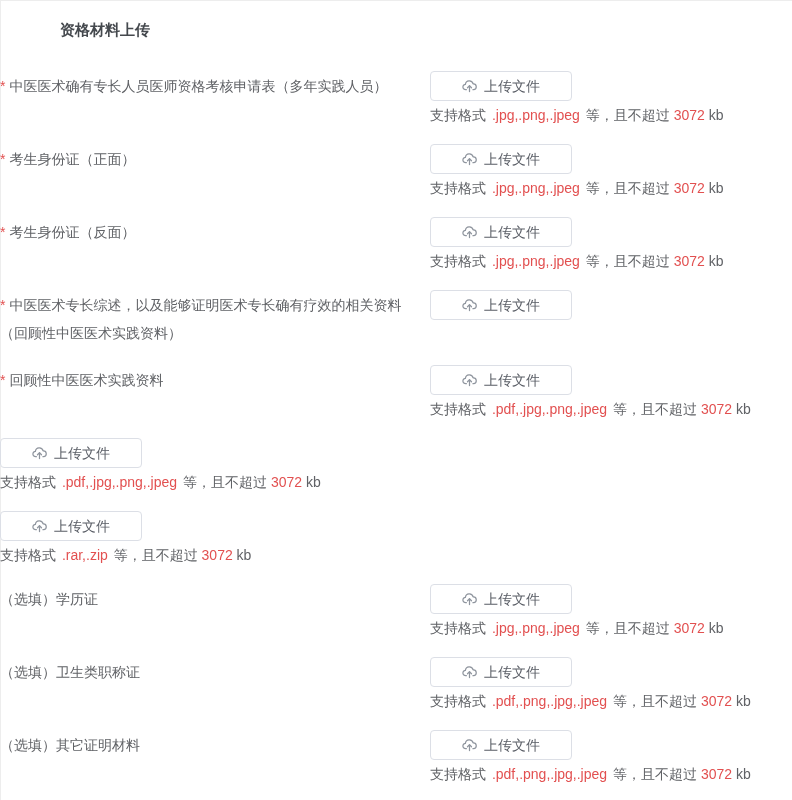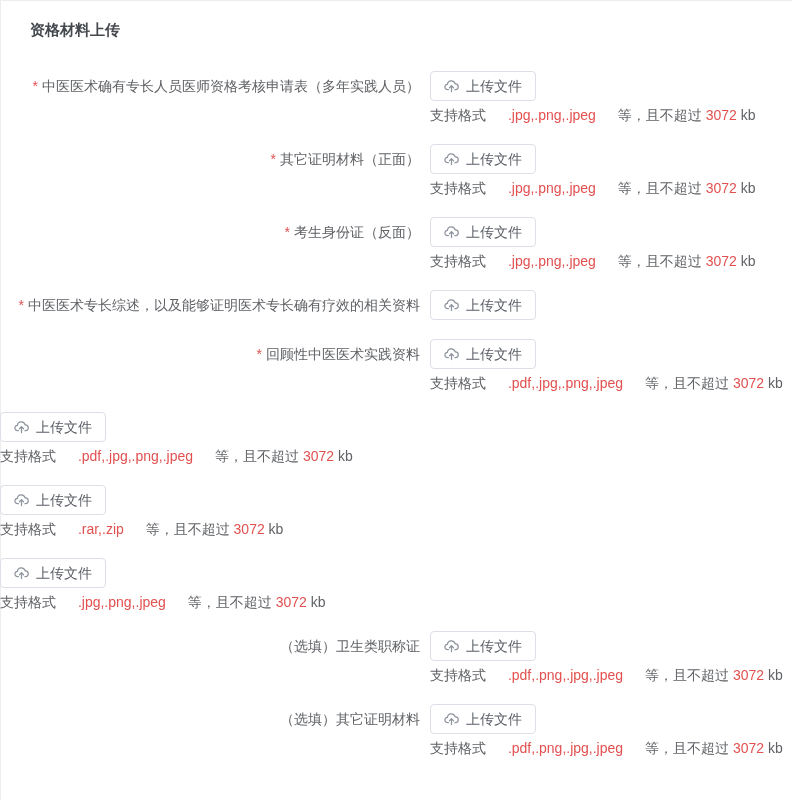--- a/index.html
+++ b/index.html
@@ -7,45 +7,45 @@
   html, body { background: #fff; }
   body {
     width: 792px; height: 800px;
     font-family: "Liberation Sans", sans-serif;
     font-size: 14px; color: var(--text);
     box-shadow: inset 1px 1px 0 #ededed;
     overflow: hidden;
   }
   .page { padding-top: 20px; }
   .section-title {
-    padding-left: 30px;
+    padding-left: 60px;
     font-size: 15px; font-weight: bold; color: #45494e;
     line-height: 20px; margin-bottom: 31px;
   }
   .row { display: flex; align-items: flex-start; margin-bottom: 19px; }
   .label {
     width: 430px; padding-right: 10px;
-    text-align: right; line-height: 30px; color: var(--text);
+    text-align: left; line-height: 30px; color: var(--text);
   }
   .star { color: var(--red); margin-right: 4px; }
   .star:empty { display: none; }
   .label2 { display: block; line-height: 26px; }
   .label2:empty { display: none; }
   .control { flex: 1; }
   .upload-btn {
     display: inline-flex; align-items: center; gap: 7px;
-    height: 30px; padding: 0 13px;
+    height: 30px; padding: 0 31px;
     background: #fff; border: 1px solid var(--border); border-radius: 4px;
     color: #5a5e66; font-size: 14px; font-family: inherit;
     cursor: pointer; line-height: 28px;
   }
   .upload-btn .icon { display: inline-flex; align-items: center; }
   .hint { margin-top: 5px; line-height: 19px; color: var(--text); }
   .red { color: var(--red); margin-top: 48px; }
-  .fmt { margin: 0 18px; text-align: right; }
+  .fmt { margin: 0 2px; text-align: right; }
 </style>
 </head>
 <body>
 
 <div class="page">
   <div class="section-title">资格材料上传</div>
   <div>
   <div class="row">
     <div class="label">
       <span class="star">*</span><span>中医医术确有专长人员医师资格考核申请表（多年实践人员）</span>
@@ -62,21 +62,21 @@
         <span>上传文件</span>
       </button>
       <div class="hint">
         <span>支持格式 </span><span class="red fmt">.jpg,.png,.jpeg</span><span> 等，且不超过 </span><span class="red">3072</span><span> kb</span>
       </div>
     </div>
   </div>
 
   <div class="row">
     <div class="label">
-      <span class="star">*</span><span>其它证明材料（正面）</span>
+      <span class="star">*</span><span>考生身份证（正面）</span>
     </div>
     <div class="control">
       <button class="upload-btn">
         <span class="icon">
           <svg width="15" height="15" viewBox="0 0 24 24" fill="none" stroke="#8f959e" stroke-width="2" stroke-linecap="round" stroke-linejoin="round">
             <path d="M7 17 H6 a4.2 4.2 0 0 1 -0.6 -8.4 A6.3 6.3 0 0 1 17.8 7.8 A4.3 4.3 0 0 1 18.5 17 h-1"></path>
             <path d="M12 20 v-9"></path>
             <path d="M8.8 14 L12 10.8 L15.2 14"></path>
           </svg>
         </span>
@@ -104,21 +104,21 @@
         <span>上传文件</span>
       </button>
       <div class="hint">
         <span>支持格式 </span><span class="red fmt">.jpg,.png,.jpeg</span><span> 等，且不超过 </span><span class="red">3072</span><span> kb</span>
       </div>
     </div>
   </div>
 
   <div class="row">
     <div class="label">
-      <span class="star">*</span><span>中医医术专长综述，以及能够证明医术专长确有疗效的相关资料</span>
+      <span class="star">*</span><span>中医医术专长综述，以及能够证明医术专长确有疗效的相关资料</span><span class="label2">（回顾性中医医术实践资料）</span>
     </div>
     <div class="control">
       <button class="upload-btn">
         <span class="icon">
           <svg width="15" height="15" viewBox="0 0 24 24" fill="none" stroke="#8f959e" stroke-width="2" stroke-linecap="round" stroke-linejoin="round">
             <path d="M7 17 H6 a4.2 4.2 0 0 1 -0.6 -8.4 A6.3 6.3 0 0 1 17.8 7.8 A4.3 4.3 0 0 1 18.5 17 h-1"></path>
             <path d="M12 20 v-9"></path>
             <path d="M8.8 14 L12 10.8 L15.2 14"></path>
           </svg>
         </span>
@@ -178,20 +178,23 @@
         </span>
         <span>上传文件</span>
       </button>
       <div class="hint">
         <span>支持格式 </span><span class="red fmt">.rar,.zip</span><span> 等，且不超过 </span><span class="red">3072</span><span> kb</span>
       </div>
     </div>
   </div>
 
   <div class="row">
+    <div class="label">
+      <span>（选填）学历证</span>
+    </div>
     <div class="control">
       <button class="upload-btn">
         <span class="icon">
           <svg width="15" height="15" viewBox="0 0 24 24" fill="none" stroke="#8f959e" stroke-width="2" stroke-linecap="round" stroke-linejoin="round">
             <path d="M7 17 H6 a4.2 4.2 0 0 1 -0.6 -8.4 A6.3 6.3 0 0 1 17.8 7.8 A4.3 4.3 0 0 1 18.5 17 h-1"></path>
             <path d="M12 20 v-9"></path>
             <path d="M8.8 14 L12 10.8 L15.2 14"></path>
           </svg>
         </span>
         <span>上传文件</span>

